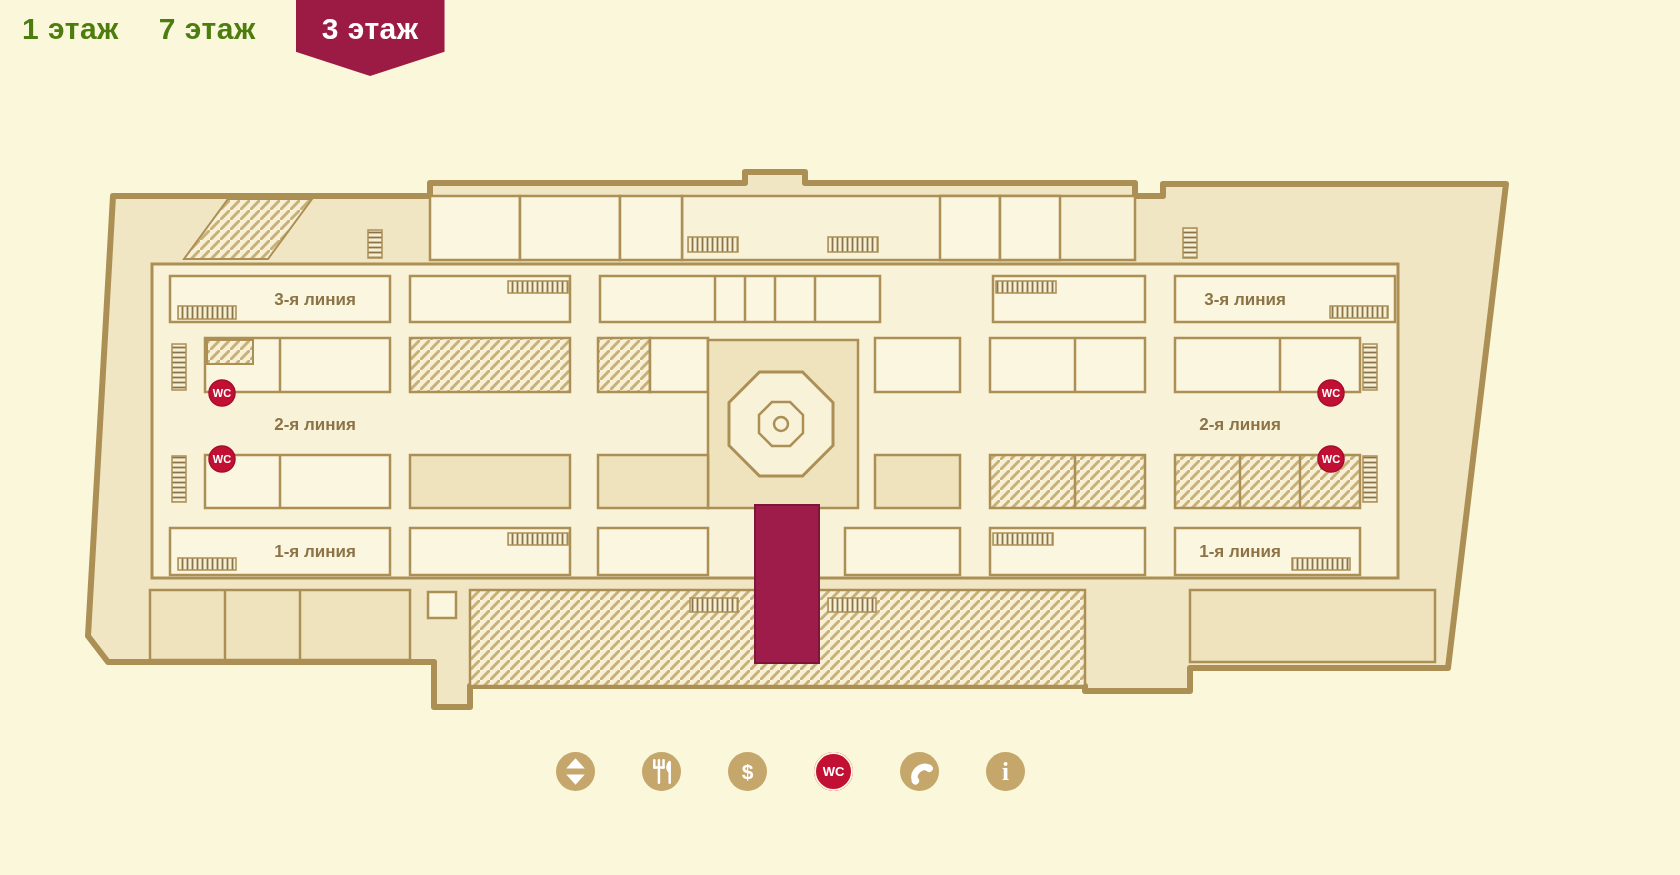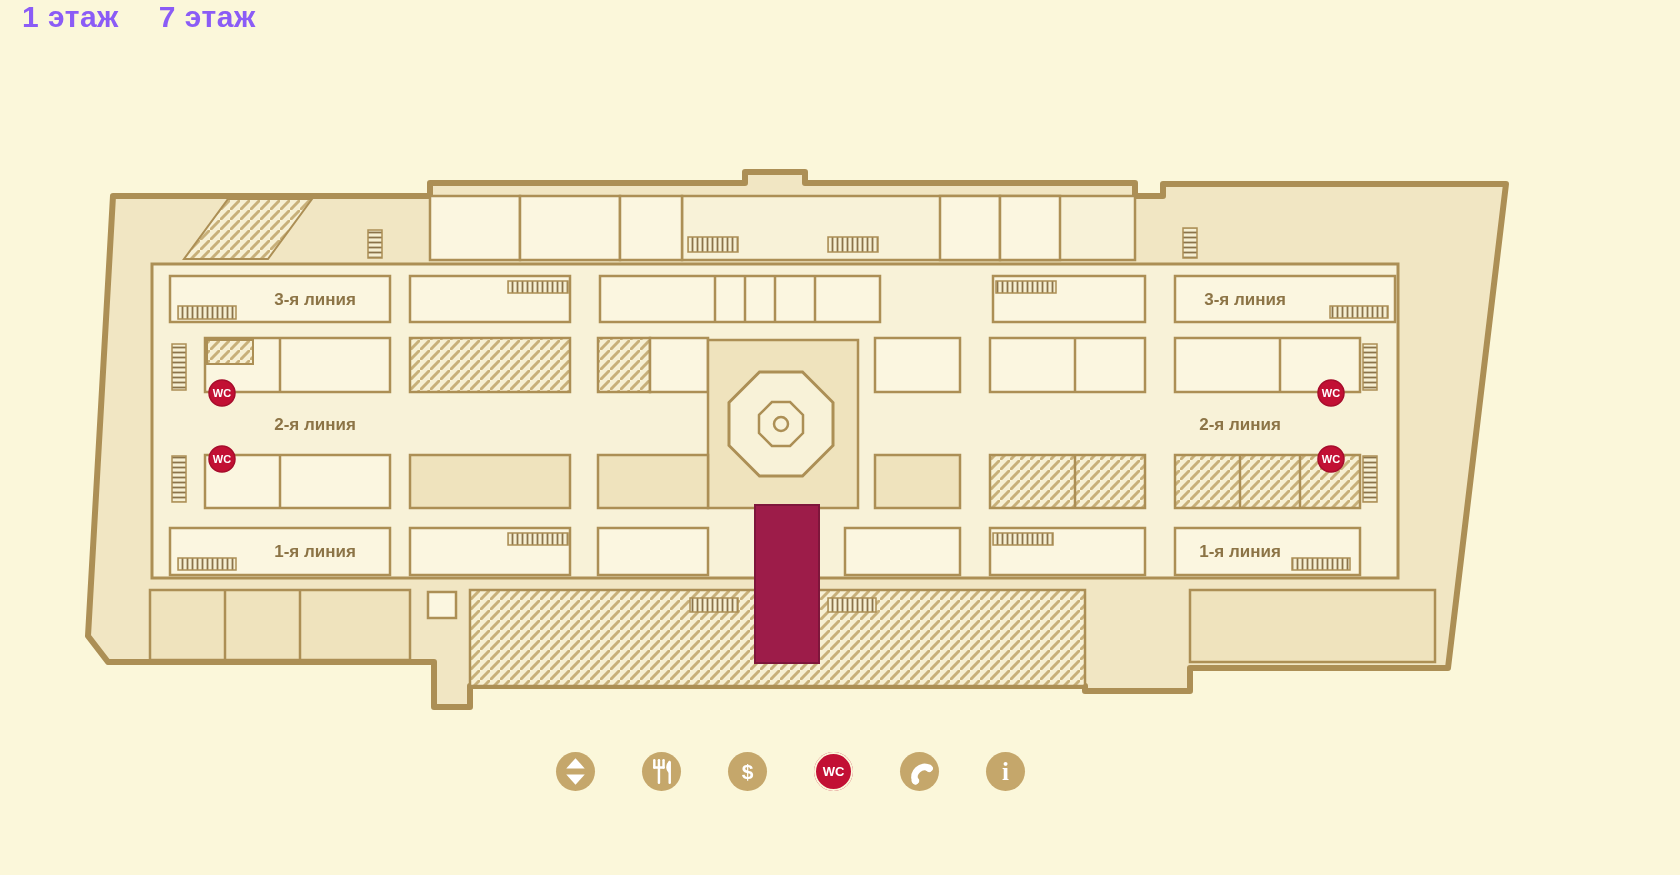--- a/index.html
+++ b/index.html
@@ -1,20 +1,20 @@
 <!DOCTYPE html>
 <html><head>
 <meta charset="utf-8">
 <style>
   *{margin:0;padding:0;box-sizing:border-box}
   html,body{width:1680px;height:875px;background:#FBF7DA;font-family:"Liberation Sans",sans-serif;overflow:hidden;position:relative}
 
   
   .tabs{position:absolute;left:22px;top:0;display:flex;align-items:flex-start;z-index:5}
-  .tab{font-size:30px;font-weight:bold;color:#8b5cf6;padding:0 0 0 0;margin-right:40px;cursor:pointer;letter-spacing:.5px;white-space:nowrap}
+  .tab{font-size:30px;font-weight:bold;color:#4d7c0f;padding:12px 0 0 0;margin-right:40px;cursor:pointer;letter-spacing:.5px;white-space:nowrap}
   .tab.active{background:#9C1B45;color:#fff;padding:12px 26px 30px;margin-right:0;
     clip-path:polygon(0 0,100% 0,100% 68%,50% 100%,0 68%)}
 
   
   .legend{position:absolute;left:556px;top:752px;display:flex;gap:47px;z-index:5}
   .legend-item{width:39px;height:39px;border-radius:50%;background:#C5A76B;display:flex;align-items:center;justify-content:center;cursor:pointer;flex:0 0 auto}
   .legend-item.red{background:#C21034;box-shadow:0 0 0 2px #FBF7DA inset}
   .legend-item .sym{color:#fff;font-weight:bold;line-height:1}
   .dollar-sym{font-size:21px}
   .wc-sym{font-size:13px}
@@ -38,20 +38,21 @@
   .plan-label{font-size:17px;font-weight:bold;fill:#8C7446;text-anchor:middle}
   .wc-circle{fill:#C21034;stroke:#A60D2C;stroke-width:1.5}
   .wc-label{fill:#fff;font-size:11px;font-weight:bold;text-anchor:middle}
 </style>
 </head>
 <body>
 
 <div class="tabs">
   <div class="tab">1 этаж</div>
   <div class="tab">7 этаж</div>
+  <div class="tab active">3 этаж</div>
 </div>
 
 <svg class="plan" width="1680" height="875" viewBox="0 0 1680 875">
   <defs>
     <pattern id="hatch" width="10" height="10" patternUnits="userSpaceOnUse" patternTransform="rotate(0)">
       <rect width="10" height="10" fill="#F7F0D4"></rect>
       <path d="M0,10 L10,0" stroke="#C8B07A" stroke-width="3"></path>
     </pattern>
     <pattern id="ladderV" width="5" height="14" patternUnits="userSpaceOnUse">
       <rect width="5" height="14" fill="#F6EFD2"></rect>

